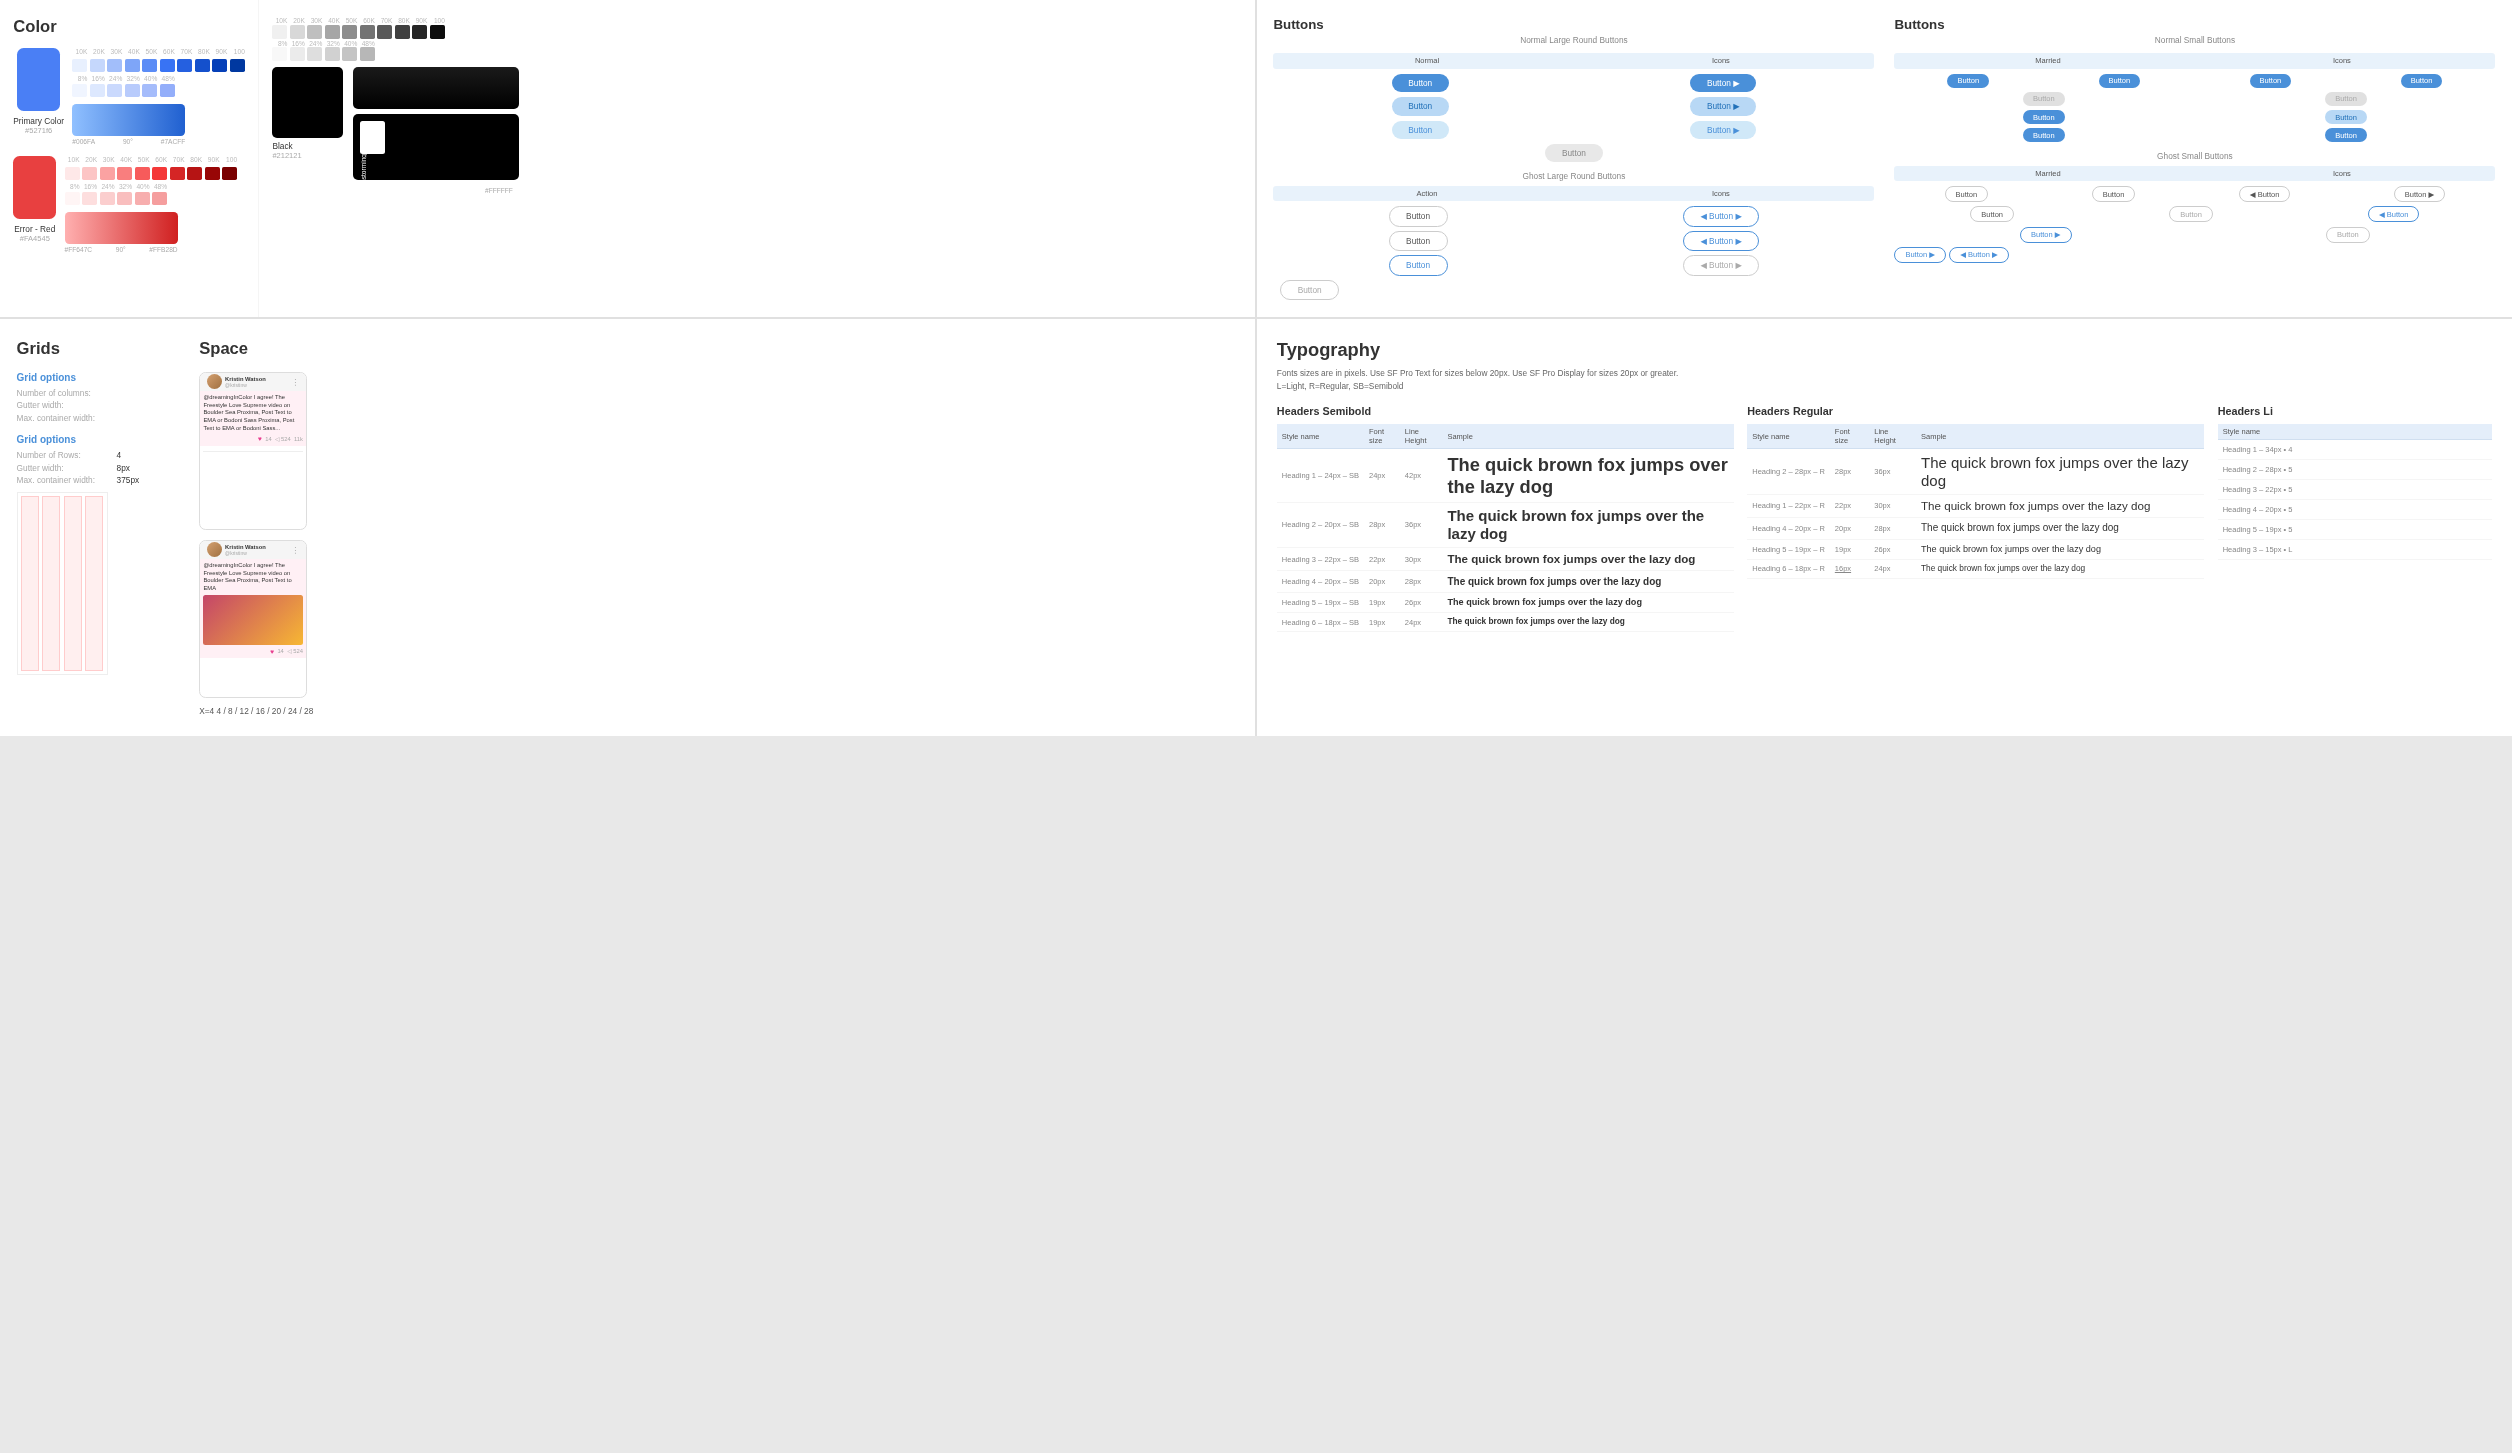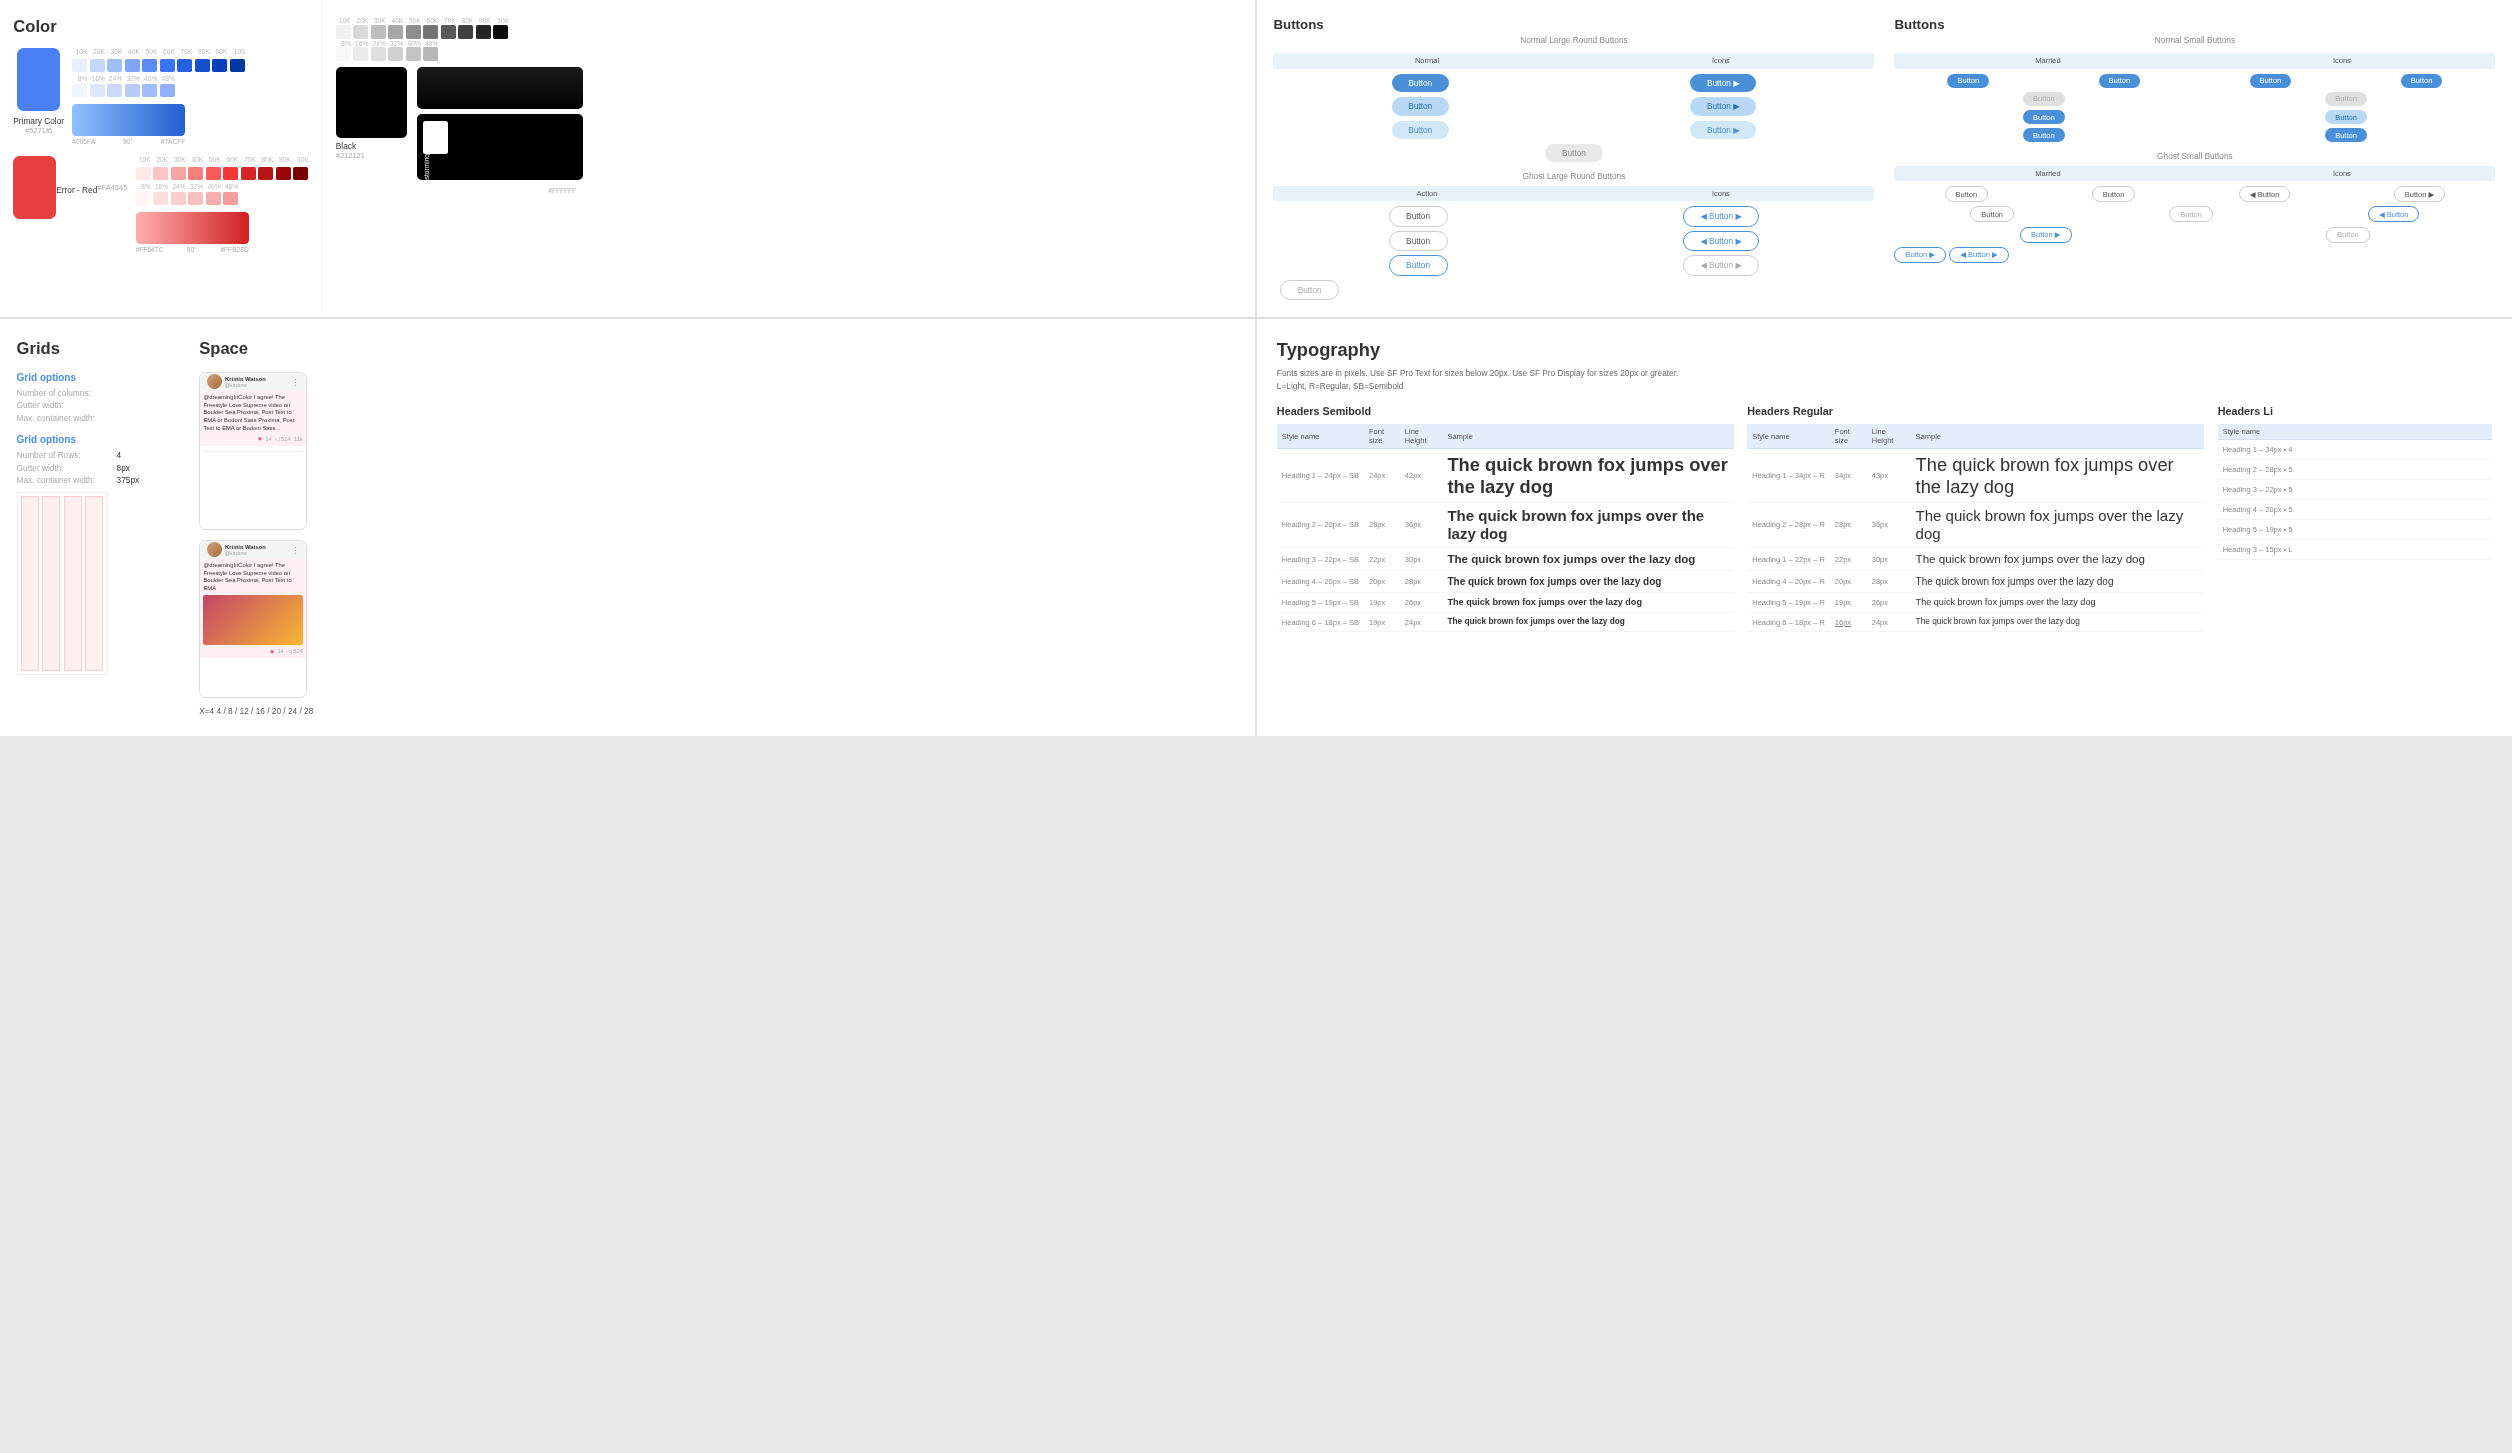--- a/index.html
+++ b/index.html
@@ -77,21 +77,21 @@
                 <span style="font-size:6.6px;color:#aaa;">#006FA</span>
                 <span style="font-size:6.6px;color:#aaa;">90°</span>
                 <span style="font-size:6.6px;color:#aaa;">#7ACFF</span>
               </div>
             </div>
           </div>
         </div>
       </div>
 
       <div style="display:flex; gap:8.3px; align-items:flex-start;">
-        <div style="display:flex; flex-direction:row; align-items:center;">
+        <div style="display:flex; flex-direction:column; align-items:center;">
           <div style="width:43px; height:63px; background:#E84040; border-radius:6.6px;"></div>
           <div style="font-size:8.3px; font-weight:500; margin-top:5px; white-space:nowrap;">Error - Red</div>
           <div style="font-size:7.5px; color:#aaa;">#FA4545</div>
         </div>
         <div style="display:flex; flex-direction:column; gap:1.7px;">
           <div style="display:flex; gap:2.5px; align-items:center; margin-bottom:1.7px;">
             <span style="font-size:6.6px;color:#bbb;width:15px;text-align:right;">10K</span>
             <span style="font-size:6.6px;color:#bbb;width:15px;text-align:right;">20K</span>
             <span style="font-size:6.6px;color:#bbb;width:15px;text-align:right;">30K</span>
             <span style="font-size:6.6px;color:#bbb;width:15px;text-align:right;">40K</span>
@@ -484,26 +484,20 @@
         <table style="width:100%;border-collapse:collapse;font-size:7.5px;">
           <thead>
             <tr style="background:#e4eefa;">
               <th style="padding:3.3px 5px;text-align:left;font-weight:500;color:#555;border-bottom:0.8px solid #d0dff0;">Style name</th>
               <th style="padding:3.3px 5px;text-align:left;font-weight:500;color:#555;border-bottom:0.8px solid #d0dff0;">Font size</th>
               <th style="padding:3.3px 5px;text-align:left;font-weight:500;color:#555;border-bottom:0.8px solid #d0dff0;">Line Height</th>
               <th style="padding:3.3px 5px;text-align:left;font-weight:500;color:#555;border-bottom:0.8px solid #d0dff0;">Sample</th>
             </tr>
           </thead>
           <tbody id="regular-tbody">
-          <tr style="border-bottom: 0.8px solid rgb(245, 245, 245);">
-    <td style="padding:4.2px 5px;font-size:7.5px;color:#888;white-space:nowrap;">Heading 1 – 34px – R</td>
-    <td style="padding:4.2px 5px;font-size:7.5px;color:#888;">34px</td>
-    <td style="padding:4.2px 5px;font-size:7.5px;color:#888;">43px</td>
-    <td style="padding:4.2px 5px;"><span style="font-size:18.3px;font-weight:400;line-height:1.2;">The quick brown fox jumps over the lazy dog</span></td>
-  </tr>
               <tr style="border-bottom: 0.8px solid rgb(245, 245, 245);">
     <td style="padding:4.2px 5px;font-size:7.5px;color:#888;white-space:nowrap;">Heading 2 – 28px – R</td>
     <td style="padding:4.2px 5px;font-size:7.5px;color:#888;">28px</td>
     <td style="padding:4.2px 5px;font-size:7.5px;color:#888;">36px</td>
     <td style="padding:4.2px 5px;"><span style="font-size:15px;font-weight:400;line-height:1.2;">The quick brown fox jumps over the lazy dog</span></td>
   </tr>
               <tr style="border-bottom: 0.8px solid rgb(245, 245, 245);">
     <td style="padding:4.2px 5px;font-size:7.5px;color:#888;white-space:nowrap;">Heading 1 – 22px – R</td>
     <td style="padding:4.2px 5px;font-size:7.5px;color:#888;">22px</td>
     <td style="padding:4.2px 5px;font-size:7.5px;color:#888;">30px</td>

